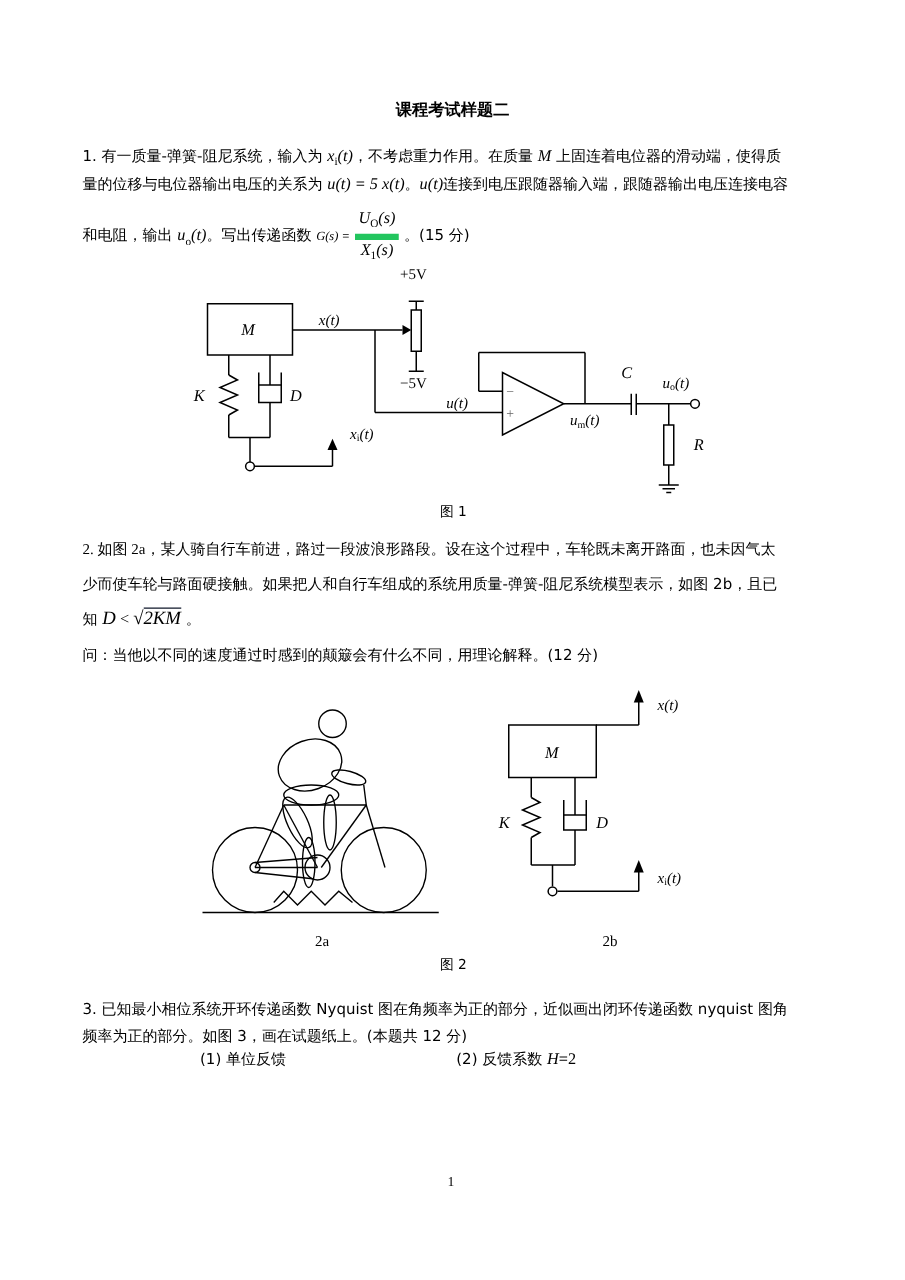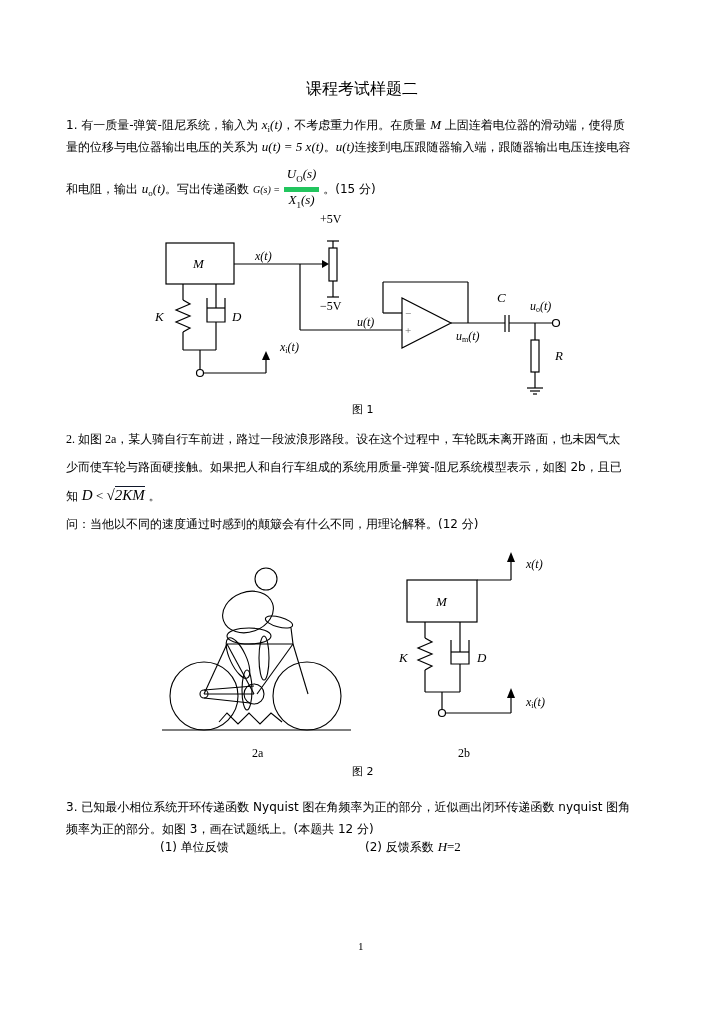--- a/index.html
+++ b/index.html
@@ -1,19 +1,19 @@
 <!DOCTYPE html>
 <html><head>
 <meta charset="utf-8">
 <style>
   html, body { margin:0; padding:0; background:#ffffff; }
   body { width:724px; height:1024px; position:relative; overflow:hidden;
          font-family:"DejaVu Serif","Liberation Serif",serif; color:#000; }
   .abs { position:absolute; }
-  .title { left:0; width:724px; top:79px; text-align:center; font-size:16px; font-weight:normal; font-family:"DejaVu Sans", sans-serif; }
+  .title { left:0; width:724px; top:79px; text-align:center; font-size:13px; font-weight:bold; font-family:"DejaVu Sans", sans-serif; }
   .para { font-size:12px; line-height:22px; font-family:"DejaVu Sans", sans-serif; white-space:nowrap; }
   .para .m { font-family:"Liberation Serif", serif; font-style:italic; font-size:13px; }
   .para .n { font-family:"Liberation Serif", serif; font-size:13px; }
   .frac { display:inline-block; vertical-align:middle; text-align:center; font-family:"Liberation Serif",serif; font-style:italic; font-size:13px; line-height:15px; }
   .frac .num { border-bottom:5px solid #22c55e; padding:0 3px; display:block; }
   .frac .den { display:block; padding:0 3px; }
   .cap { font-size:11px; font-family:"DejaVu Sans", sans-serif; }
   .lbl { font-family:"Liberation Serif", serif; font-size:12px; }
   svg text { font-family:"Liberation Serif", serif; }
 </style>
@@ -159,21 +159,21 @@
   </g>
   <polygon points="507,562 511,552 515,562" fill="#000"></polygon>
   <polygon points="507,698 511,688 515,698" fill="#000"></polygon>
   <text x="436" y="606" font-size="13" font-style="italic">M</text>
   <text x="399" y="662" font-size="13" font-style="italic">K</text>
   <text x="477" y="662" font-size="13" font-style="italic">D</text>
   <text x="526" y="568" font-size="12" font-style="italic">x(t)</text>
   <text x="526" y="706" font-size="12" font-style="italic"><tspan>x</tspan><tspan font-size="8" dy="2" font-style="normal">i</tspan><tspan dy="-2">(t)</tspan></text>
 </svg>
 <div class="abs lbl" style="left:252px; top:746px;">2a</div>
-<div class="abs lbl" style="left:458px; top:746px;">2b</div>
+<div class="abs lbl" style="left:482px; top:746px;">2b</div>
 <div class="abs cap" style="left:352px; top:764px;">图 2</div>
 
 <div class="abs para" style="left:66px; top:796px;">3. 已知最小相位系统开环传递函数 Nyquist 图在角频率为正的部分，近似画出闭环传递函数 nyquist 图角</div>
 <div class="abs para" style="left:66px; top:818px;">频率为正的部分。如图 3，画在试题纸上。(本题共 12 分)</div>
 <div class="abs para" style="left:160px; top:836px;">(1) 单位反馈</div>
 <div class="abs para" style="left:365px; top:836px;">
   <span>(2) 反馈系数 </span><span class="m">H</span><span class="n">=2</span>
 </div>
 
 <div class="abs lbl" style="left:358px; top:940px; font-size:11px;">1</div>

